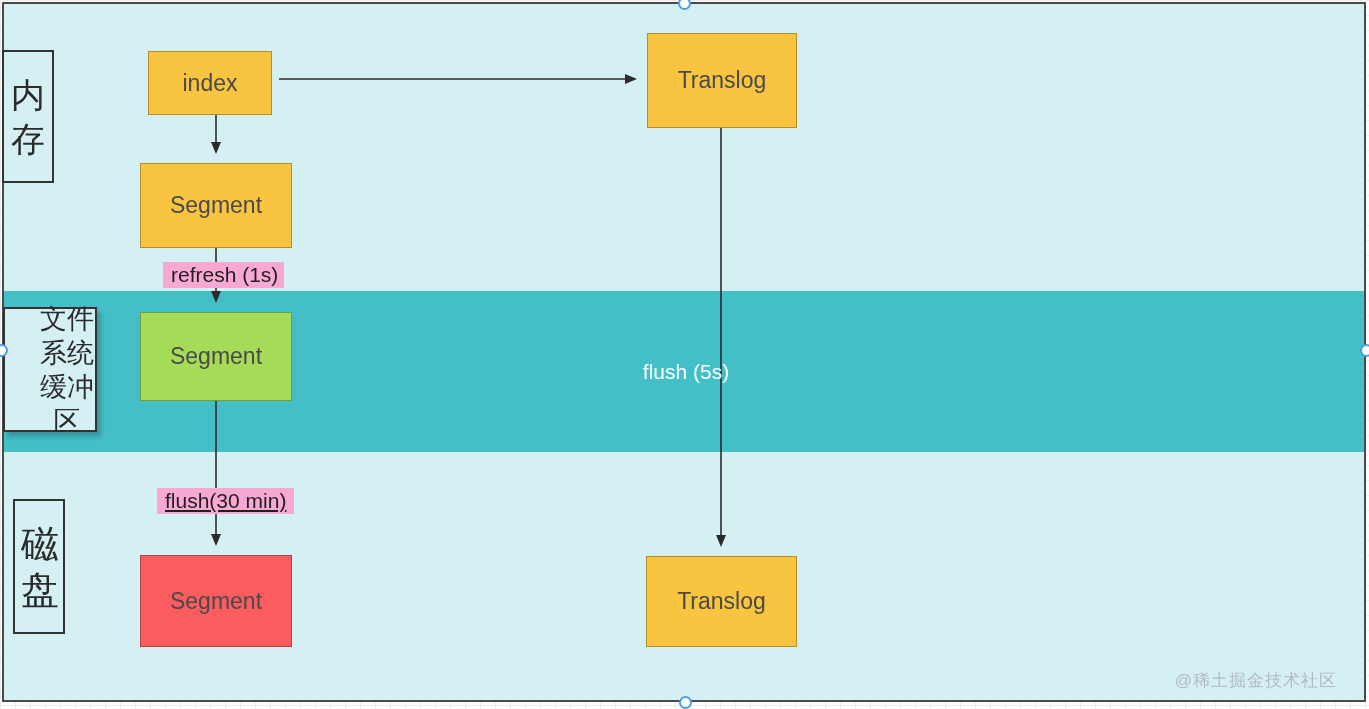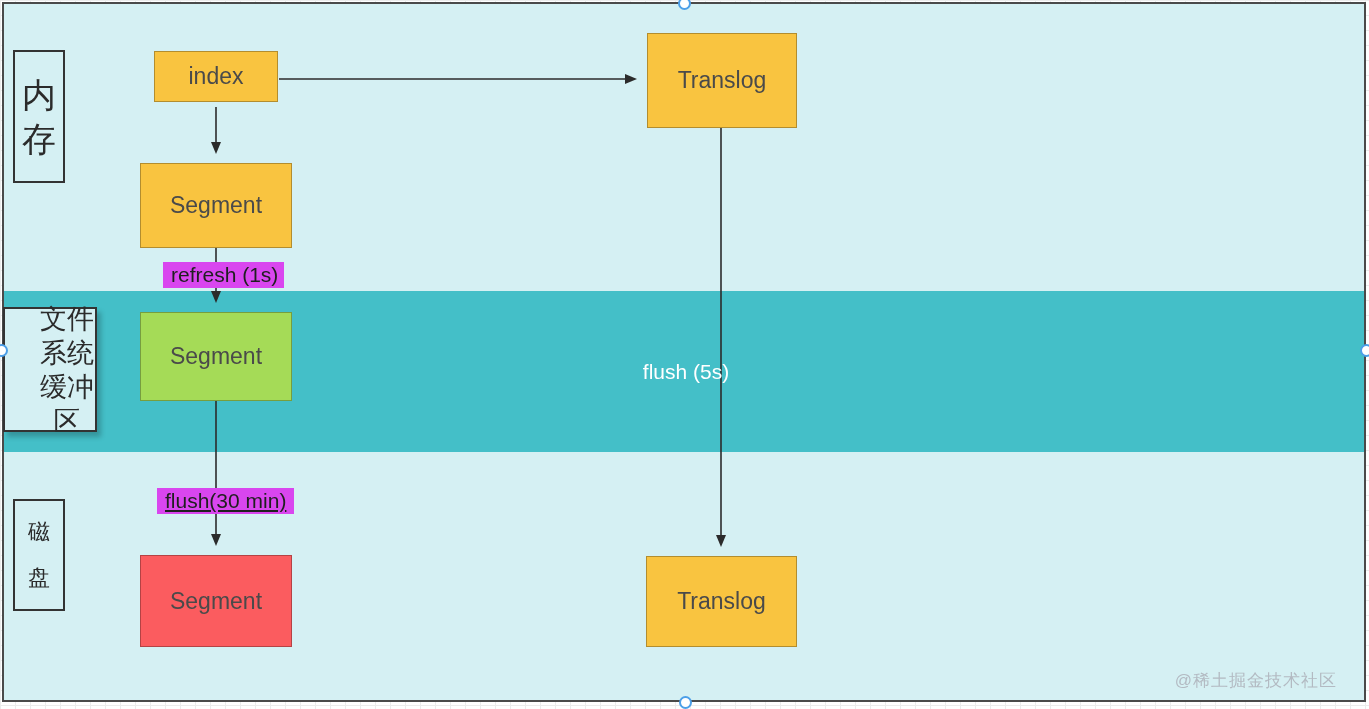--- a/index.html
+++ b/index.html
@@ -48,47 +48,47 @@
     box-sizing: border-box;
     background: #d5f0f3;
     color: #2b2b2b;
     display: flex;
     align-items: center;
     justify-content: center;
     text-align: center;
     z-index: 5;
   }
   .layer-label .txt { word-break: break-all; }
-  .lbl-memory { left: 13px; top: 50px; width: 52px; height: 133px; font-size: 34px; line-height: 44px; }
+  .lbl-memory { left: 2px; top: 50px; width: 52px; height: 133px; font-size: 34px; line-height: 44px; }
   .lbl-memory .txt { width: 36px; }
   .lbl-fs {
     left: 3px; top: 307px; width: 94px; height: 125px;
     font-size: 27px; line-height: 34px;
     box-shadow: 4px 5px 5px rgba(0,0,0,0.22);
   }
   .lbl-fs .txt { width: 84px; margin-left: 34px; }
-  .lbl-disk { left: 13px; top: 499px; width: 52px; height: 112px; font-size: 22px; line-height: 46px; }
+  .lbl-disk { left: 13px; top: 499px; width: 52px; height: 135px; font-size: 38px; line-height: 46px; }
   .lbl-disk .txt { width: 36px; }
 
   
   .node {
     box-sizing: border-box;
     display: flex;
     align-items: center;
     justify-content: center;
     color: #4a4a4a;
     font-size: 23px;
     border: 1px solid rgba(0,0,0,0.28);
     z-index: 5;
   }
   .node-orange { background: #f9c440; }
   .node-green  { background: #a5db57; }
   .node-red    { background: #fb5c5f; }
 
-  .n-index            { left: 154px; top: 51px;  width: 124px; height: 51px; text-align: right; }
+  .n-index            { left: 148px; top: 51px;  width: 124px; height: 64px; text-align: right; }
   .n-segment-memory   { left: 140px; top: 163px; width: 152px; height: 85px; }
   .n-translog-memory  { left: 647px; top: 33px;  width: 150px; height: 95px; }
   .n-segment-fs       { left: 140px; top: 312px; width: 152px; height: 89px; }
   .n-segment-disk     { left: 140px; top: 555px; width: 152px; height: 92px; }
   .n-translog-disk    { left: 646px; top: 556px; width: 151px; height: 91px; }
 
   
   svg.edges {
     left: 0; top: 0;
     width: 1369px; height: 709px;
@@ -97,21 +97,21 @@
   }
 
   
   .edge-label {
     z-index: 6;
     font-size: 21px;
     color: #1f1f1f;
     white-space: nowrap;
     text-align: center;
   }
-  .edge-label.boxed { background: #d946ef; padding: 1px 8px; }
+  .edge-label.boxed { background: #f9a8d4; padding: 1px 8px; }
   .el-refresh  { left: 163px; top: 262px; width: 105px; height: 24px; line-height: 24px; }
   .el-flush30  { left: 157px; top: 488px; width: 121px; height: 24px; line-height: 24px; text-decoration: underline; }
   .el-flush5   { left: 641px; top: 360px; width: 90px;  height: 24px; line-height: 24px; color: #ffffff; }
 
   
   .handle {
     width: 9px; height: 9px;
     background: #ffffff;
     border: 2px solid #4c9fe8;
     border-radius: 50%;

